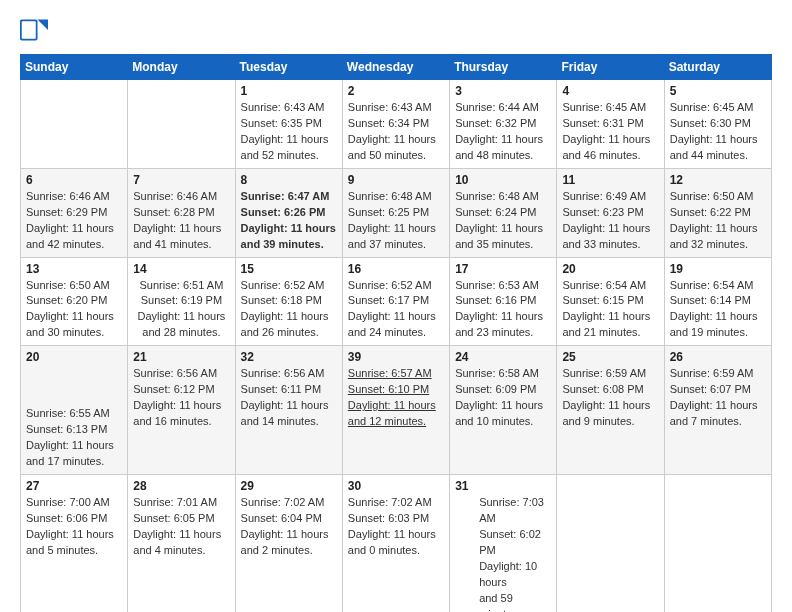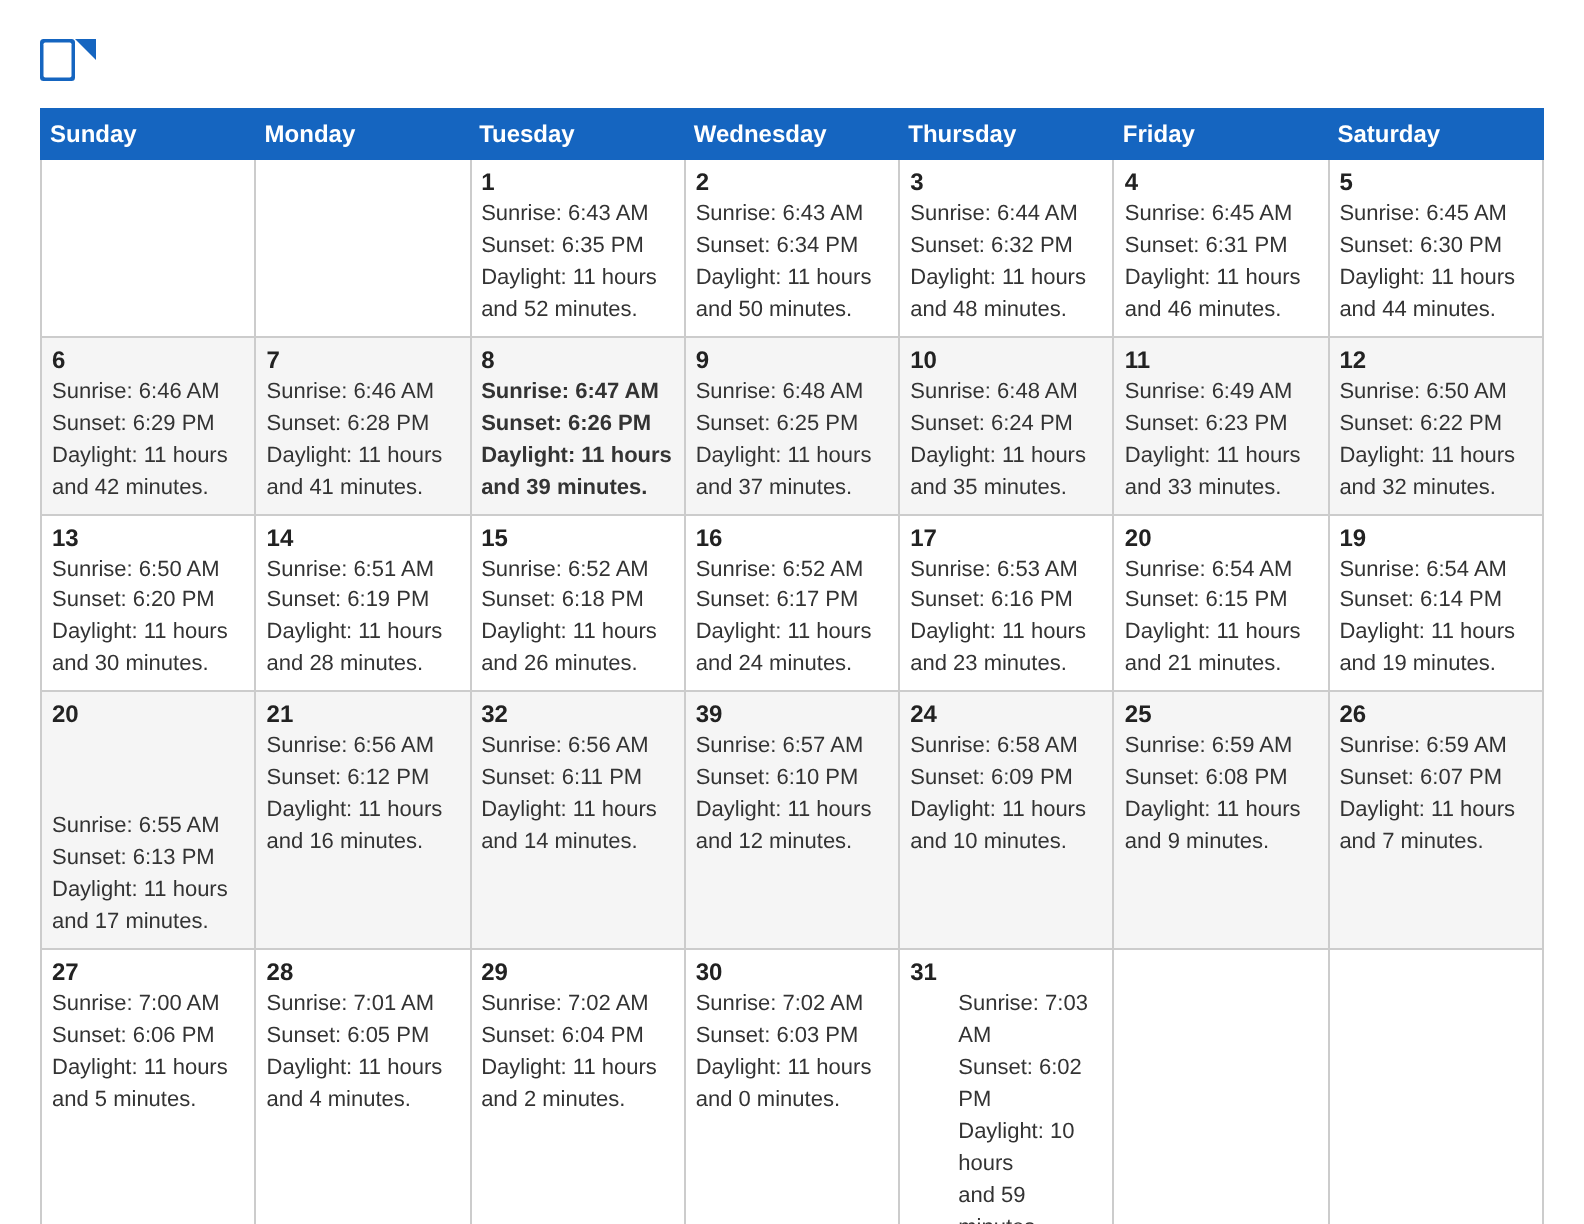--- a/index.html
+++ b/index.html
@@ -230,21 +230,21 @@
         <tr>
           <td>
             <span class="day-num">13</span>
             <div class="day-info" style="white-space: pre-line;">Sunrise: 6:50 AM
 Sunset: 6:20 PM
 Daylight: 11 hours
 and 30 minutes.</div>
           </td>
           <td>
             <span class="day-num">14</span>
-            <div class="day-info" style="white-space: pre-line;">Sunrise: 6:51 AM
+            <div class="day-info" style="white-space: pre-line; text-align: center;">Sunrise: 6:51 AM
 Sunset: 6:19 PM
 Daylight: 11 hours
 and 28 minutes.</div>
           </td>
           <td>
             <span class="day-num">15</span>
             <div class="day-info" style="white-space: pre-line;">Sunrise: 6:52 AM
 Sunset: 6:18 PM
 Daylight: 11 hours
 and 26 minutes.</div>
@@ -295,21 +295,21 @@
           </td>
           <td>
             <span class="day-num">32</span>
             <div class="day-info" style="white-space: pre-line;">Sunrise: 6:56 AM
 Sunset: 6:11 PM
 Daylight: 11 hours
 and 14 minutes.</div>
           </td>
           <td>
             <span class="day-num">39</span>
-            <div class="day-info" style="white-space: pre-line;">Sunrise: 6:57 AM
+            <div class="day-info" style="white-space: pre-line; text-decoration: underline;">Sunrise: 6:57 AM
 Sunset: 6:10 PM
 Daylight: 11 hours
 and 12 minutes.</div>
           </td>
           <td>
             <span class="day-num">24</span>
             <div class="day-info" style="white-space: pre-line;">Sunrise: 6:58 AM
 Sunset: 6:09 PM
 Daylight: 11 hours
 and 10 minutes.</div>

